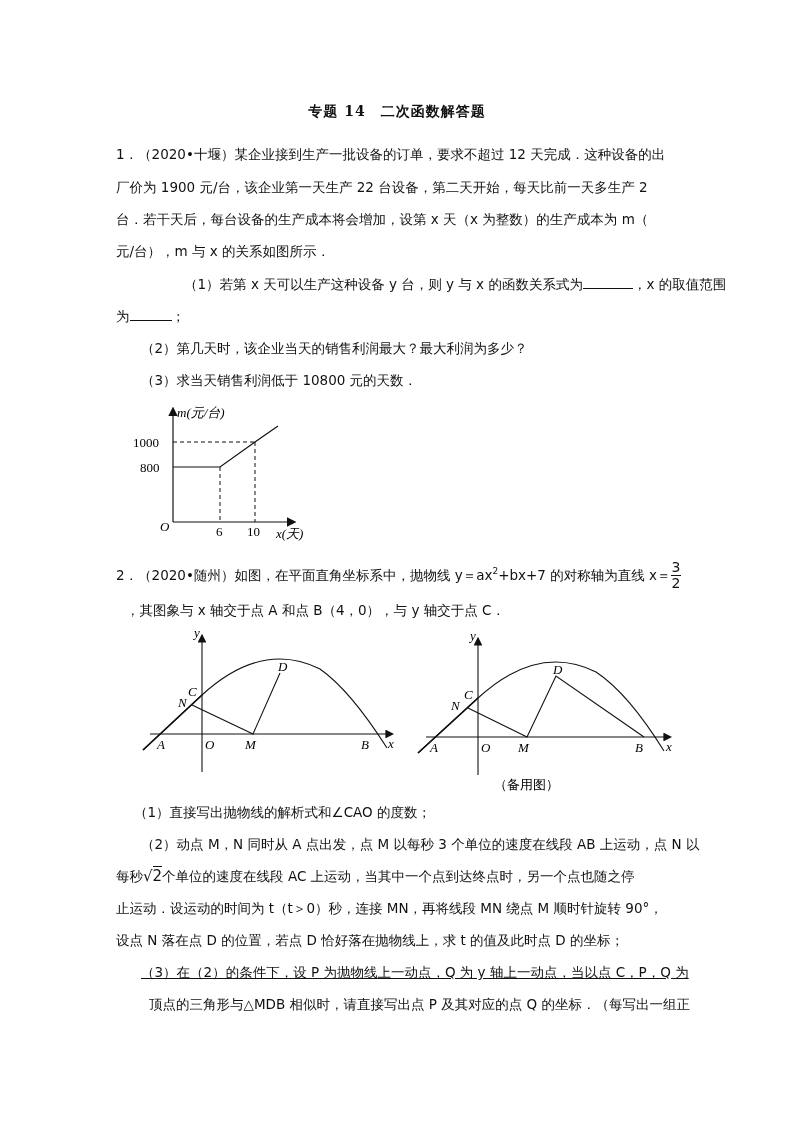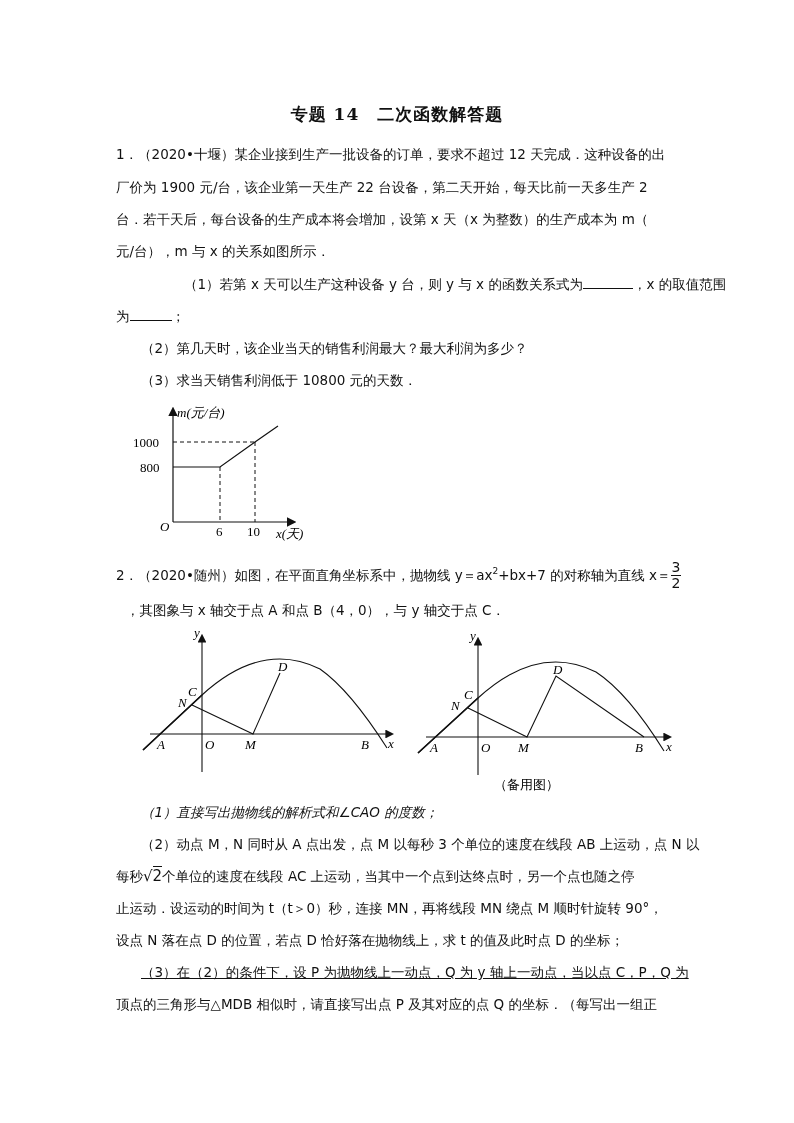--- a/index.html
+++ b/index.html
@@ -1,19 +1,19 @@
 <!DOCTYPE html>
 <html><head>
 <meta charset="utf-8">
 <style>
   html, body { margin:0; padding:0; background:#ffffff; }
   body { width:794px; height:1123px; position:relative; overflow:hidden;
          font-family: "DejaVu Sans", sans-serif; color:#111; }
   .title { position:absolute; top:103px; left:0; width:794px; text-align:center;
-           font-family:"DejaVu Serif", serif; font-weight:bold; font-size:17px; letter-spacing:1px; }
+           font-family:"DejaVu Serif", serif; font-weight:bold; font-size:14px; letter-spacing:1px; }
   .line { position:absolute; left:116px; font-size:13.5px; white-space:nowrap; line-height:20px; }
   .ind { left:146px;margin-left:43px; }
   .blank { display:inline-block; width:50px; border-bottom:1px solid #111; height:14px; vertical-align:baseline; }
   svg text { font-family:"Liberation Serif", serif; }
   .frac { display:inline-block; vertical-align:middle; text-align:center; font-size:14px; line-height:15px; }
   .frac .num { display:block; border-bottom:1px solid #111; padding:0 1px; }
   .frac .den { display:block; }
   sup { font-size:9px; }
   .sqrt { font-size:15px; }
   .sqrt span { border-top:1px solid #111; }
@@ -100,21 +100,21 @@
   <text x="24" y="129" font-size="13" font-style="italic">A</text>
   <text x="75" y="129" font-size="13" font-style="italic">O</text>
   <text x="112" y="129" font-size="13" font-style="italic">M</text>
   <text x="229" y="129" font-size="13" font-style="italic">B</text>
   <text x="58" y="76" font-size="13" font-style="italic">C</text>
   <text x="45" y="87" font-size="13" font-style="italic">N</text>
   <text x="147" y="51" font-size="13" font-style="italic">D</text>
   <text x="88" y="166" font-size="13" style="font-family:'DejaVu Sans',sans-serif">（备用图）</text>
 </svg>
 
-<div class="line" style="top:802px; left:141px;font-style:italic;">（1）直接写出抛物线的解析式和∠CAO 的度数；</div>
+<div class="line" style="top:802px; left:134px;">（1）直接写出抛物线的解析式和∠CAO 的度数；</div>
 <div class="line" style="top:834px; left:141px;">（2）动点 M，N 同时从 A 点出发，点 M 以每秒 3 个单位的速度在线段 AB 上运动，点 N 以</div>
 <div class="line" style="top:866px;">
   <span>每秒</span><span class="sqrt">√<span>2</span></span><span>个单位的速度在线段 AC 上运动，当其中一个点到达终点时，另一个点也随之停</span>
 </div>
 <div class="line" style="top:898px;">止运动．设运动的时间为 t（t＞0）秒，连接 MN，再将线段 MN 绕点 M 顺时针旋转 90°，</div>
 <div class="line" style="top:930px;">设点 N 落在点 D 的位置，若点 D 恰好落在抛物线上，求 t 的值及此时点 D 的坐标；</div>
 <div class="line" style="top:962px; left:141px;text-decoration:underline;">（3）在（2）的条件下，设 P 为抛物线上一动点，Q 为 y 轴上一动点，当以点 C，P，Q 为</div>
-<div class="line" style="top:994px;">顶点的三角形与△MDB 相似时，请直接写出点 P 及其对应的点 Q 的坐标．（每写出一组正</div>
+<div class="line" style="top:994px;margin-left:33px;">顶点的三角形与△MDB 相似时，请直接写出点 P 及其对应的点 Q 的坐标．（每写出一组正</div>
 
 </body></html>

